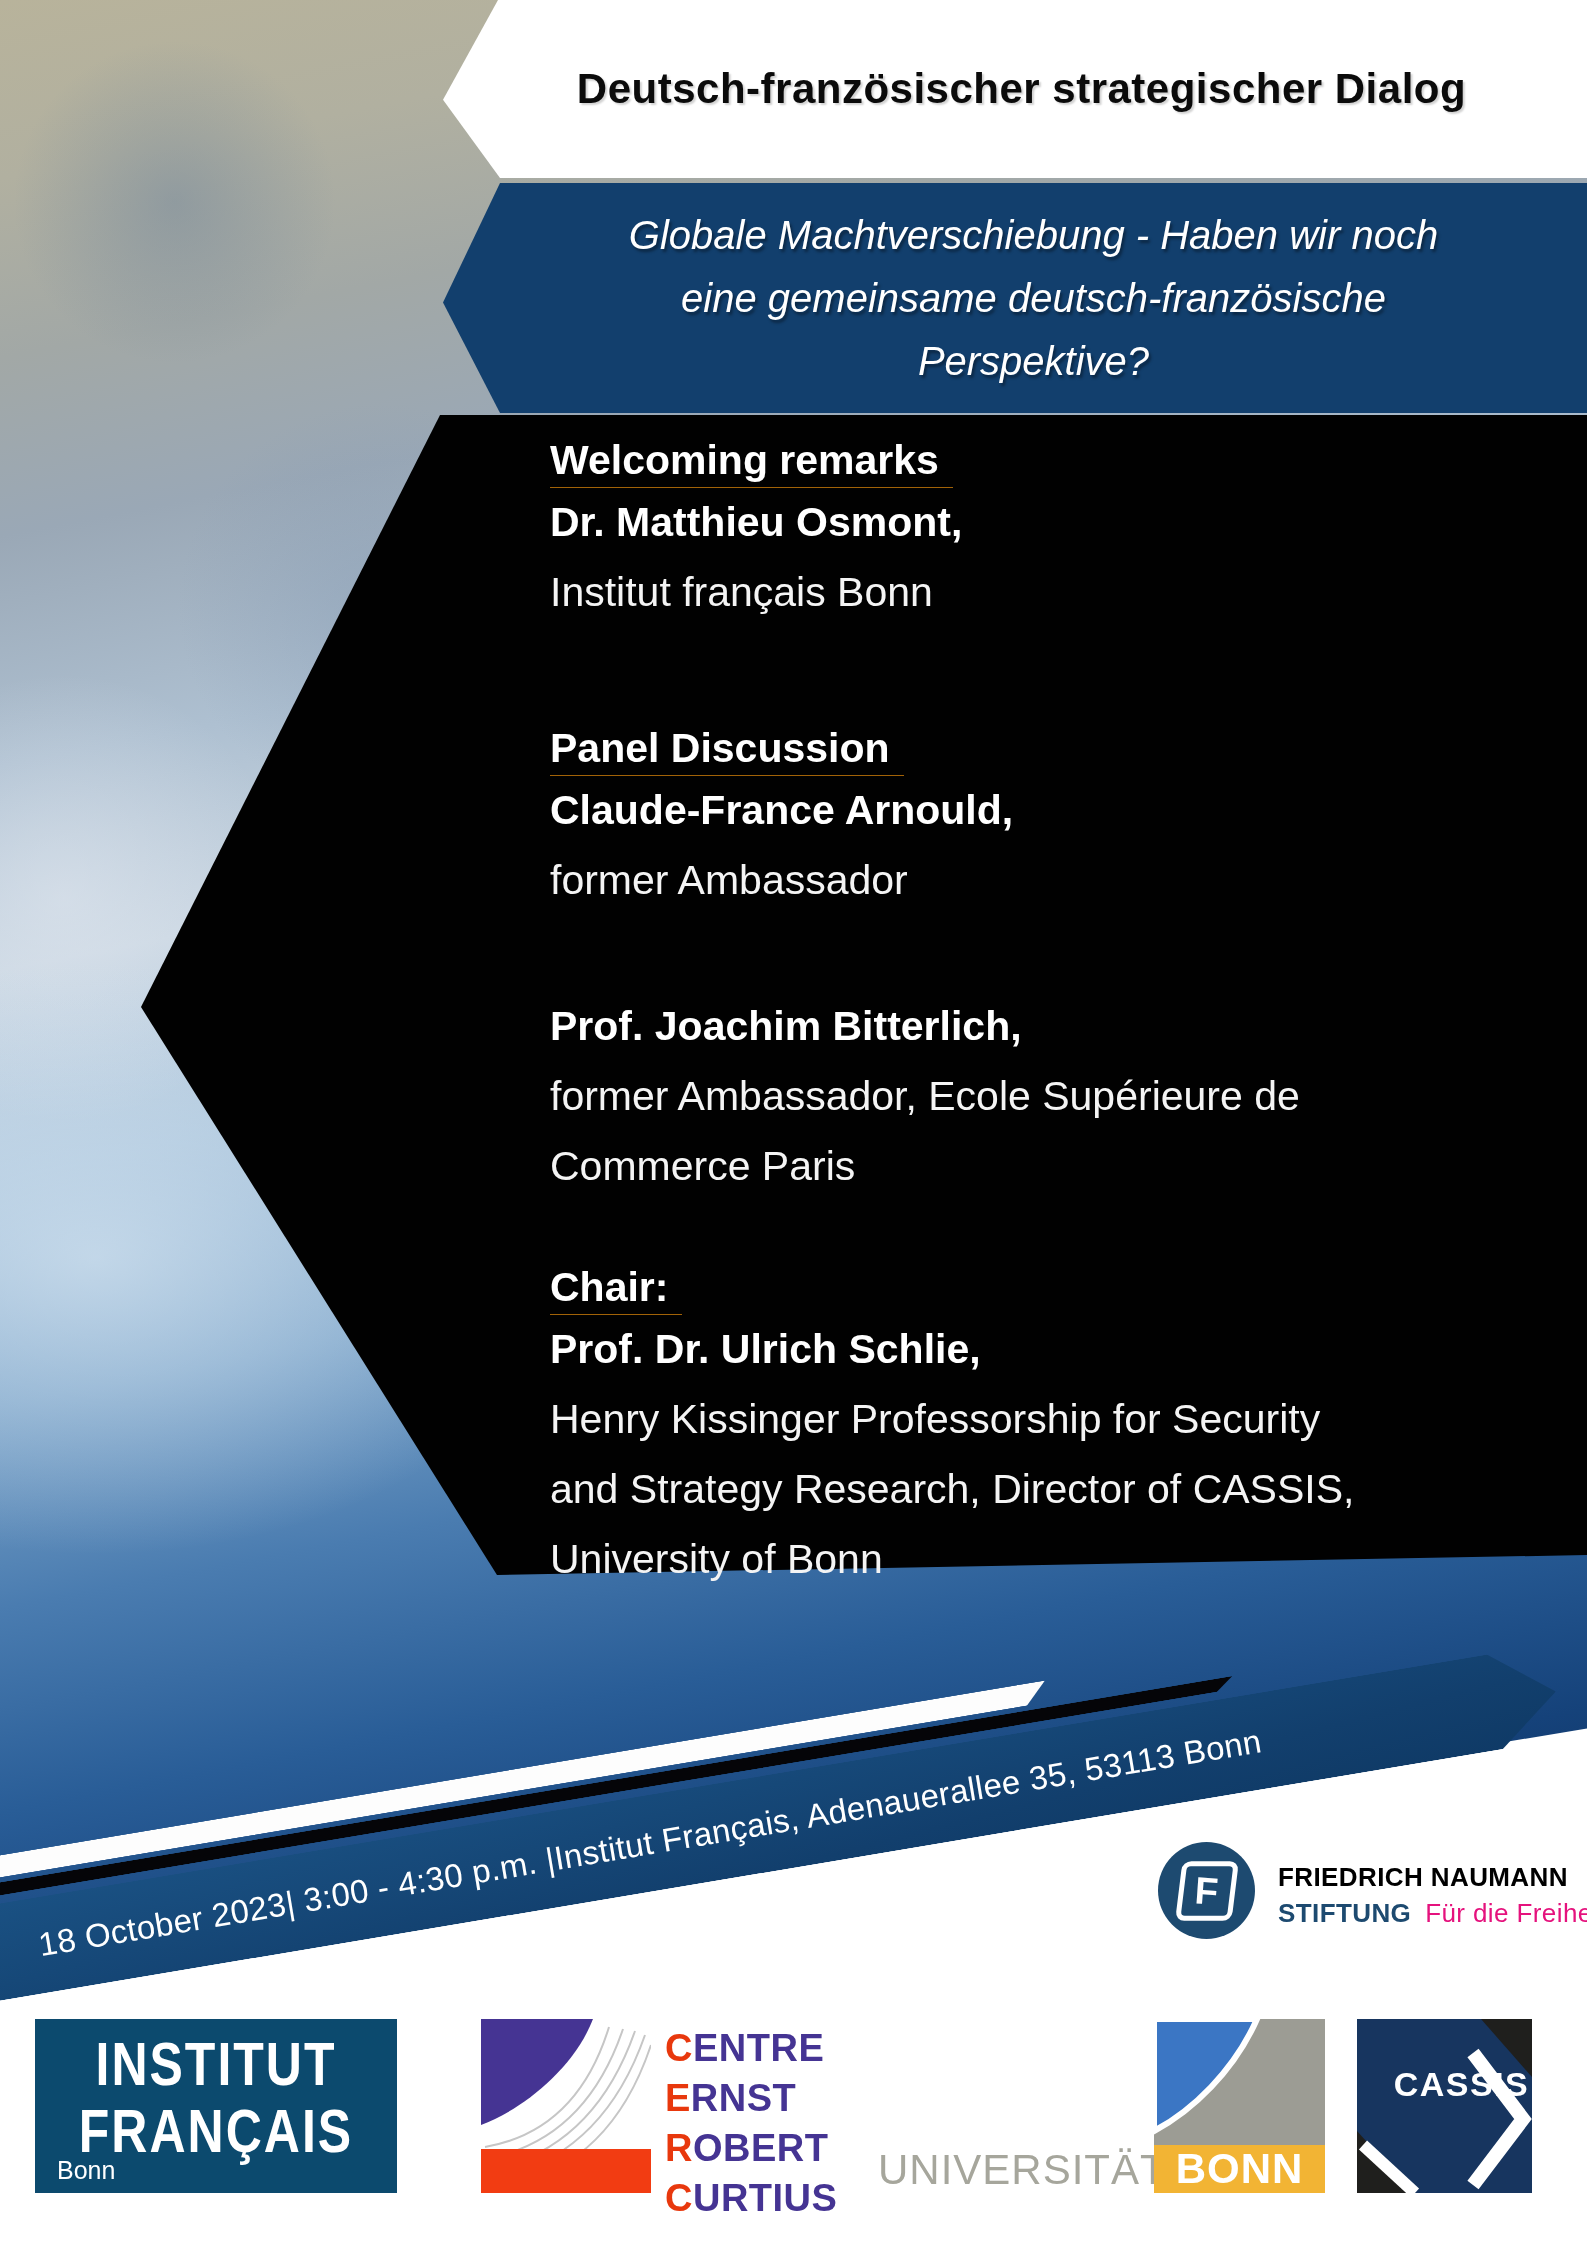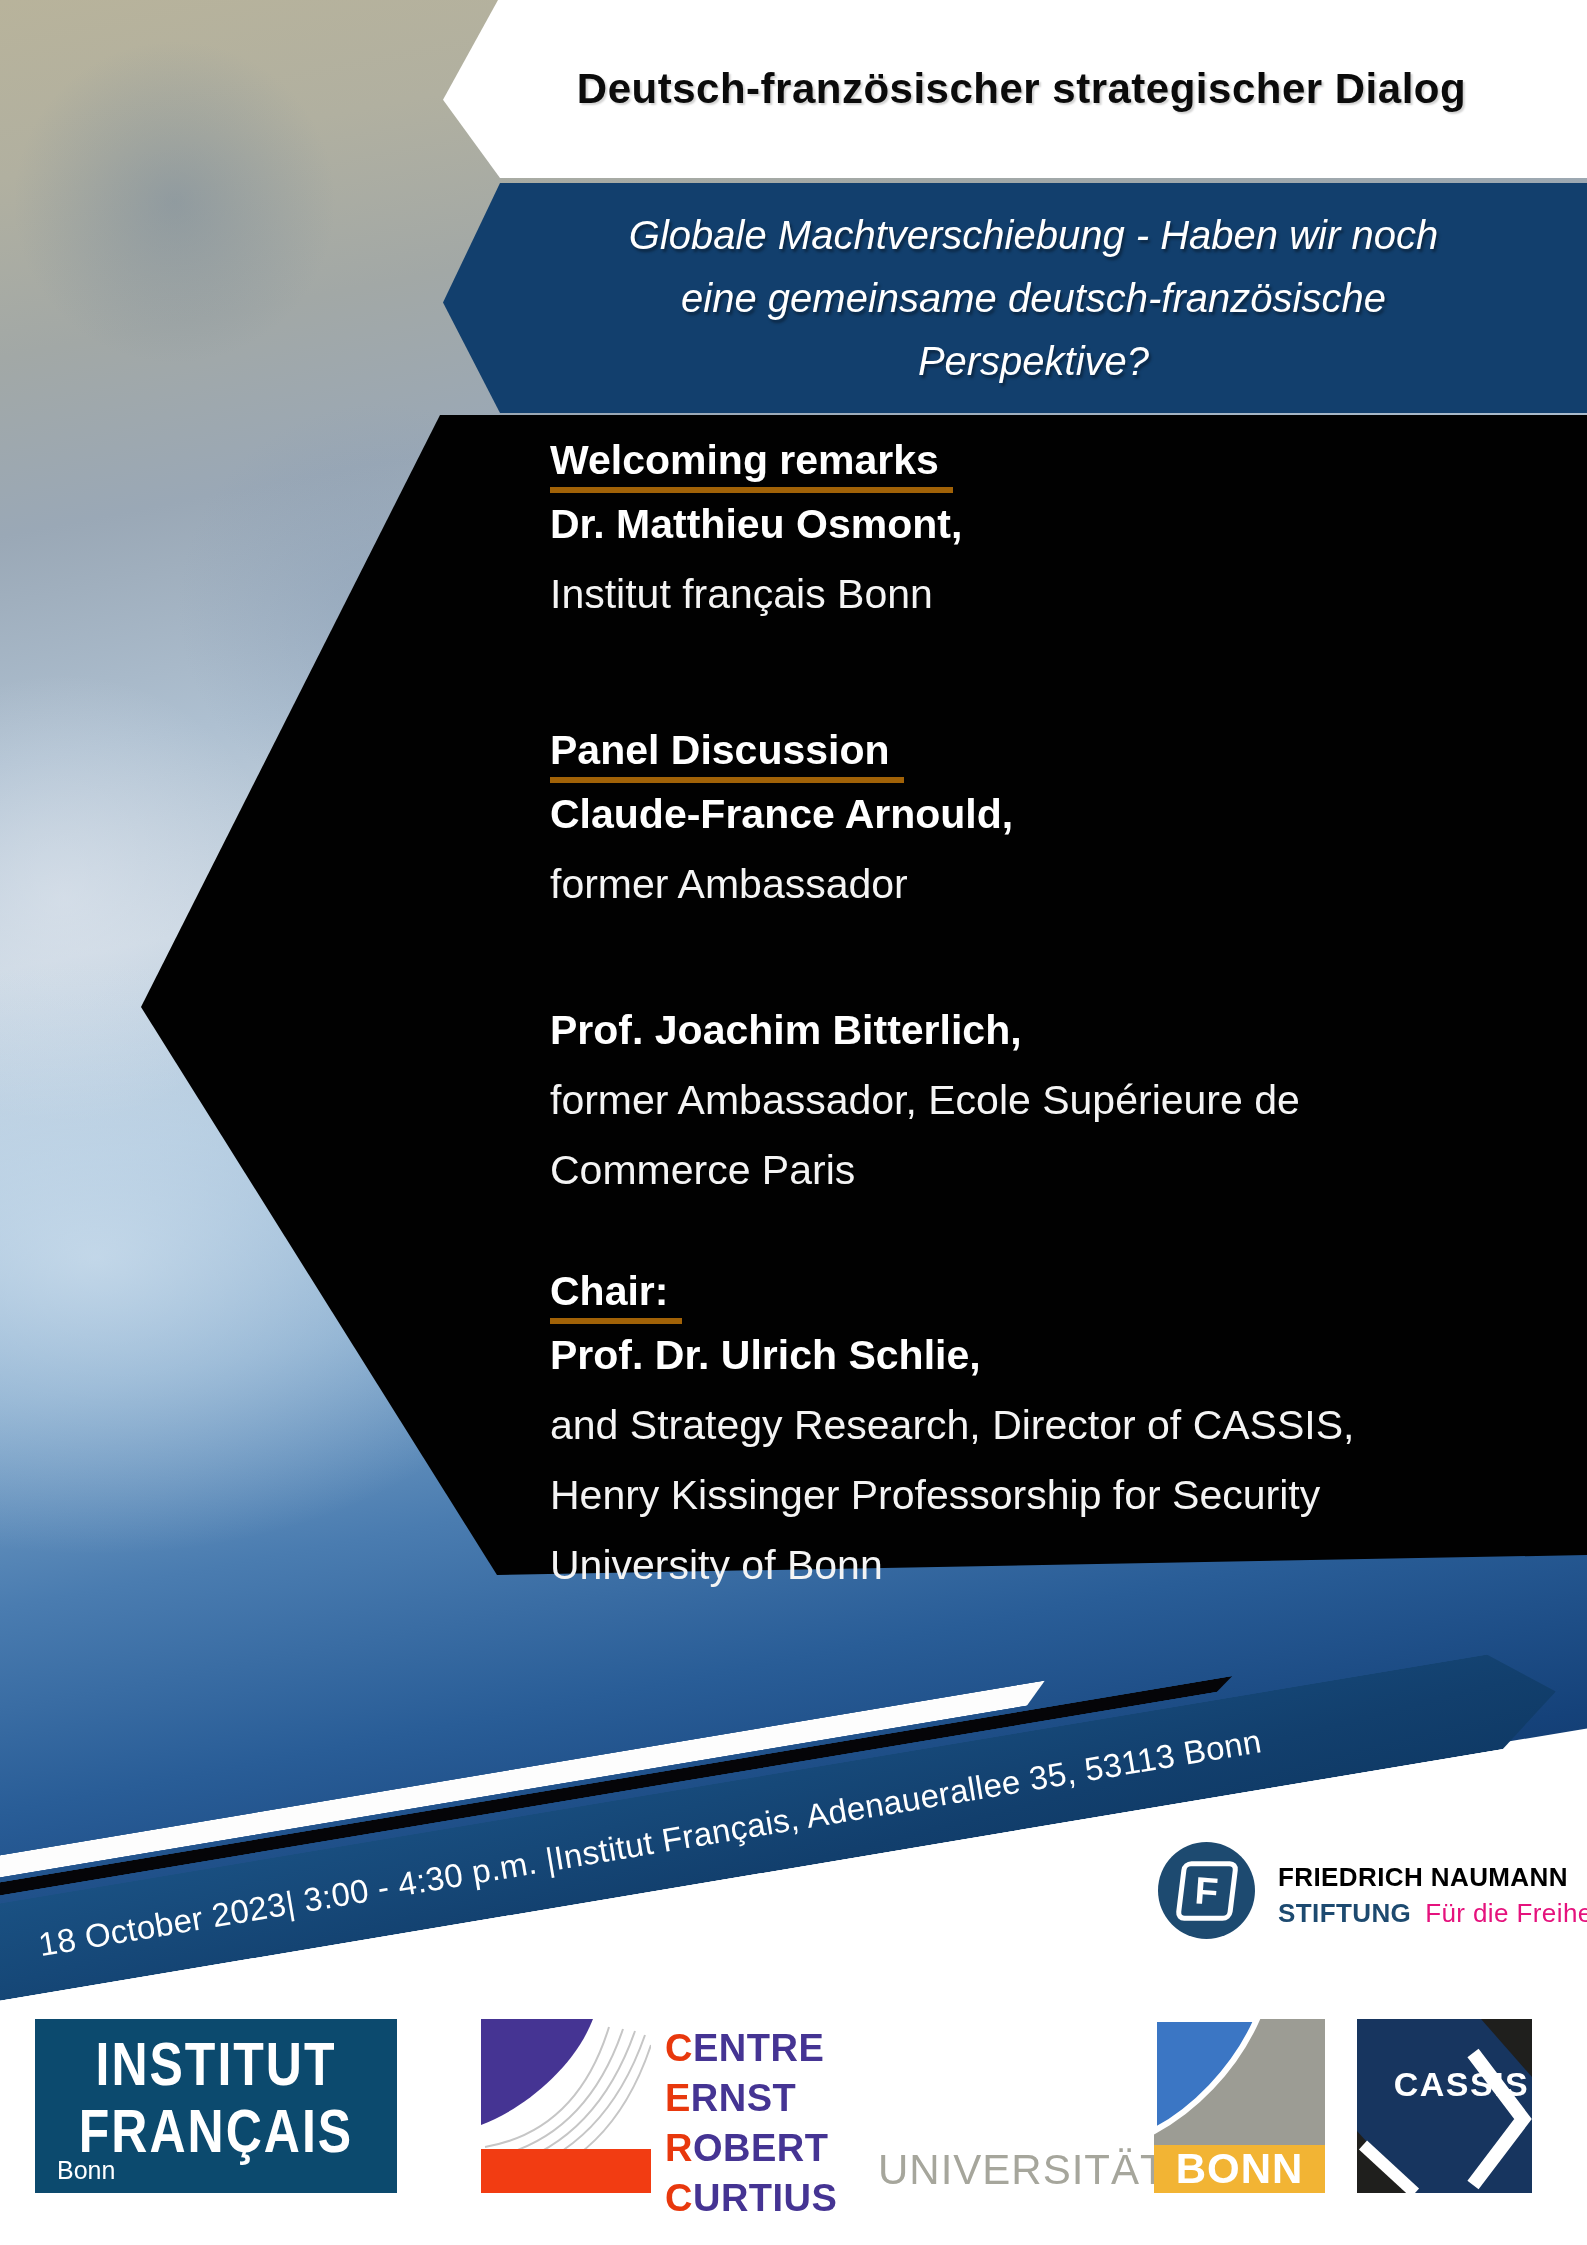--- a/index.html
+++ b/index.html
@@ -27,21 +27,21 @@
     clip-path:polygon(80px 0, 100% 0, 100% 100%, 80px 100%, 23px 52%);
     display:flex;flex-direction:column;align-items:center;justify-content:center;padding-left:60px;box-sizing:border-box;}
   .ribbon-navy .l{font-size:40px;font-style:italic;color:#fff;line-height:63px;white-space:nowrap;
     text-shadow:2px 3px 3px rgba(0,0,0,.4);}
   
   .panel{position:absolute;left:0;top:415px;width:1587px;height:1160px;background:#010101;
     clip-path:polygon(440px 0, 100% 0, 100% 1140px, 497px 100%, 141px 592px);}
   .program{position:absolute;left:550px;top:429px;width:1010px;color:#fff;}
   .program .sec1{margin-bottom:94px;} .program .sec2{margin-bottom:84px;} .program .sec3{margin-bottom:59px;}
   .program div.line{font-size:41px;line-height:62px;white-space:nowrap;}
-  .program .head span{display:inline-block;font-weight:bold;border-bottom:6px solid #a16207;
+  .program .head span{display:inline-block;font-weight:bold;border-bottom:1px solid #a16207;
     padding-right:14px;padding-bottom:2px;line-height:50px;}
   .program .name{font-weight:bold;}
   .program .desc{color:#f4f4f4;font-weight:normal;margin-top:8px;}
   
   .rot{transform:rotate(-9.5deg);transform-origin:0 0;position:absolute;}
   .white-cover{left:-60px;top:2004px;width:1850px;height:720px;background:#ffffff;}
   .stripe-white{left:-40px;top:1862px;width:1100px;height:22px;background:#fdfdfd;
     clip-path:polygon(0 0,1100px 0,1078px 100%,0 100%);}
   .stripe-black{left:-40px;top:1889px;width:1290px;height:13px;background:#050508;
     clip-path:polygon(0 0,1290px 0,1272px 100%,0 100%);}
@@ -106,22 +106,22 @@
       <div class="line desc" data-interactable="false">former Ambassador</div>
     </div>
     <div class="sec3" data-interactable="false">
       <div class="line name" data-interactable="false">Prof. Joachim Bitterlich,</div>
       <div class="line desc" data-interactable="false">former Ambassador, Ecole Supérieure de</div>
       <div class="line desc" data-interactable="false">Commerce Paris</div>
     </div>
     <div class="sec4" data-interactable="false">
       <div class="line head" data-interactable="false"><span>Chair:</span></div>
       <div class="line name" data-interactable="false">Prof. Dr. Ulrich Schlie,</div>
+      <div class="line desc" data-interactable="false">Henry Kissinger Professorship for Security</div>
       <div class="line desc" data-interactable="false">and Strategy Research, Director of CASSIS,</div>
-      <div class="line desc" data-interactable="false">Henry Kissinger Professorship for Security</div>
       <div class="line desc" data-interactable="false">University of Bonn</div>
     </div>
   </div>
 
   <div class="rot white-cover" data-interactable="false"></div>
   <div class="rot stripe-white" data-interactable="false"></div>
   <div class="rot stripe-black" data-interactable="false"></div>
   <div class="rot info-ribbon" data-interactable="false">
     <div class="t" data-interactable="false">18 October 2023| 3:00 - 4:30 p.m. |Institut Français, Adenauerallee 35, 53113 Bonn</div>
   </div>

